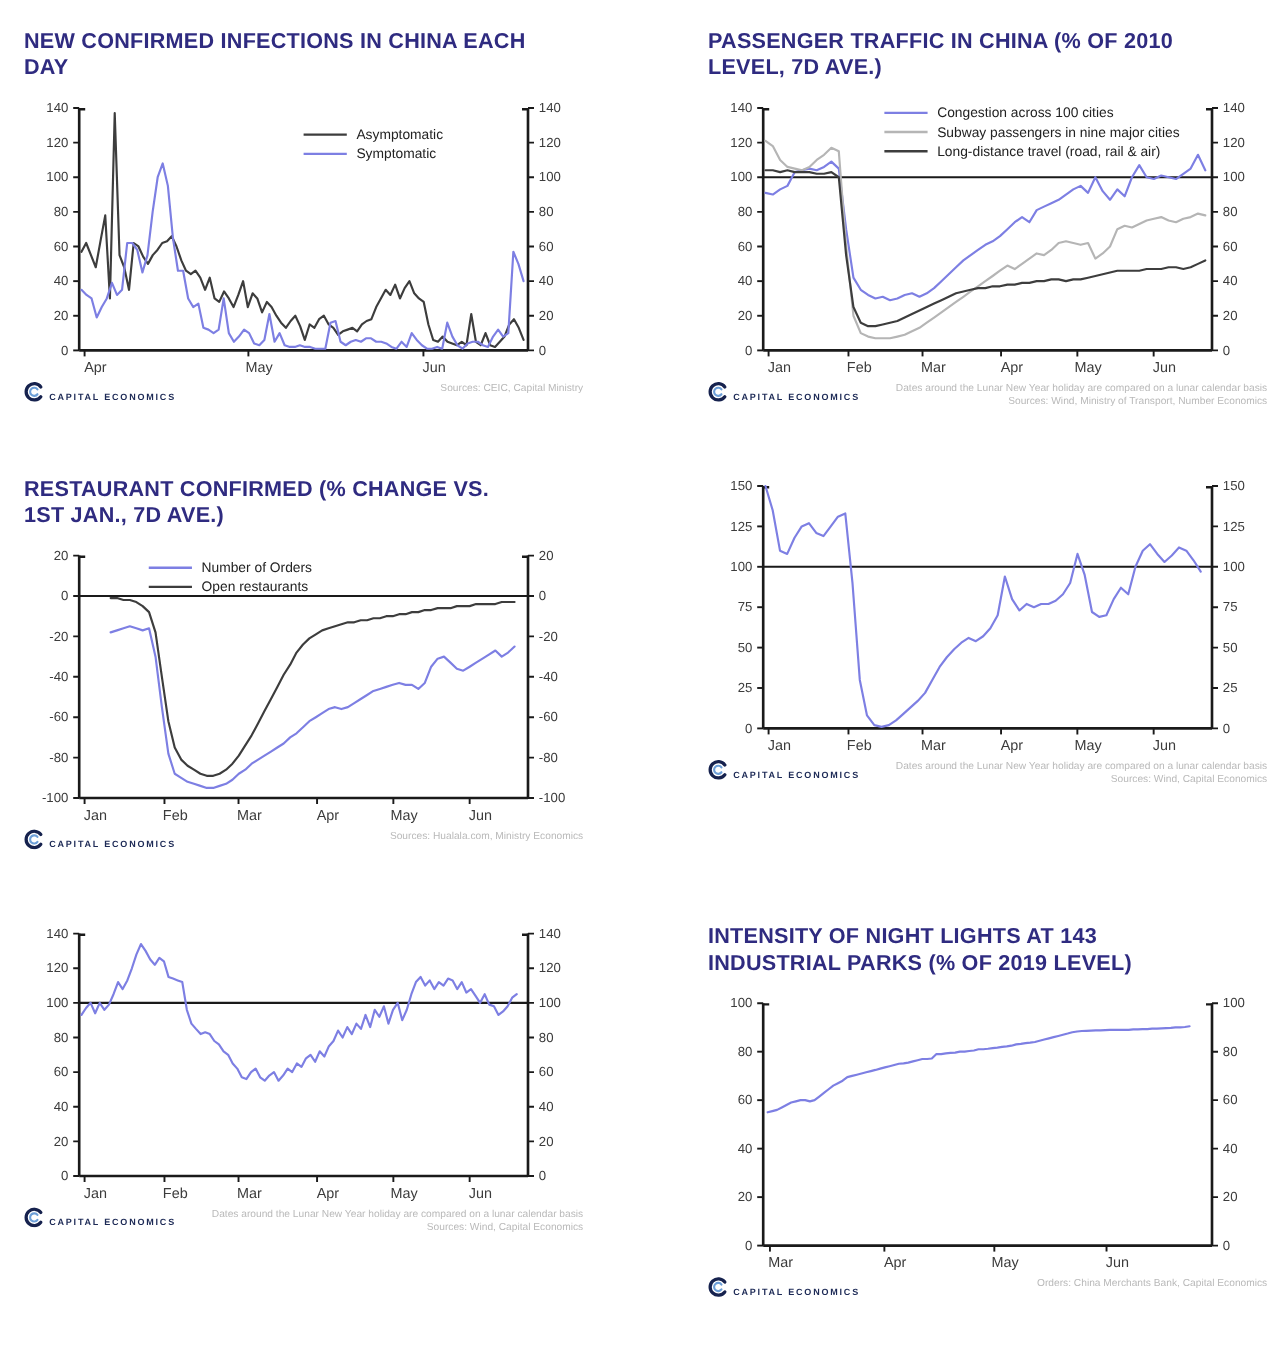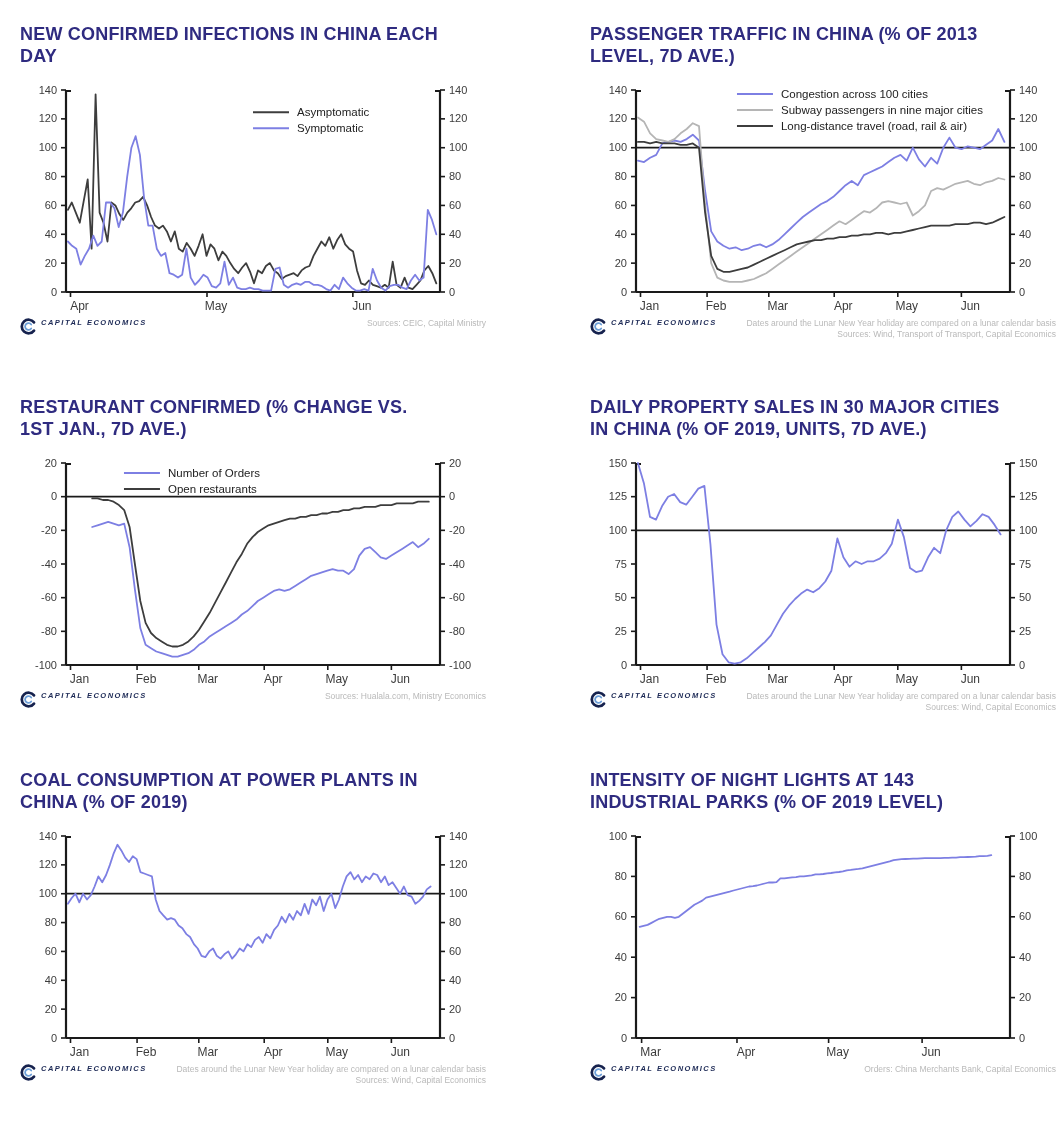--- a/index.html
+++ b/index.html
@@ -4,21 +4,21 @@
 <style>
   html,body{margin:0;padding:0;background:#ffffff;}
   body{width:1060px;height:1121px;font-family:"Liberation Sans",sans-serif;overflow:hidden;}
   .grid{display:grid;grid-template-columns:530px 530px;grid-auto-rows:373px;}
   .cell{box-sizing:border-box;padding-top:24px;}
   .cell.left{padding-left:20px;padding-right:26px;}
   .cell.right{padding-left:60px;padding-right:6px;}
   .chart-title{margin:0 0 14px 0;font-size:18px;font-weight:bold;color:#2f2b80;line-height:1.22;max-width:424px;letter-spacing:.2px;}
   .plot{width:466px;height:238px;}
   .foot{display:flex;justify-content:space-between;align-items:flex-start;margin-top:-2px;width:466px;}
-  .logo{display:flex;align-items:flex-start;gap:4px;font-style:italic;}
+  .logo{display:flex;align-items:flex-end;gap:4px;}
   .logo-text{font-size:7.5px;font-weight:bold;letter-spacing:1.5px;color:#1d2a56;white-space:nowrap;}
   .notes{text-align:right;font-size:8.5px;color:#b9b9b9;line-height:1.35;}
 </style>
 </head>
 <body>
 
 <div class="grid">
 
   <section class="cell left">
     <h2 class="chart-title">NEW CONFIRMED INFECTIONS IN CHINA EACH DAY</h2>
@@ -84,21 +84,21 @@
         <span class="logo-text">CAPITAL ECONOMICS</span>
       </div>
       <div class="notes">
         <div></div>
         <div>Sources: CEIC, Capital Ministry</div>
       </div>
     </div>
   </section>
 
   <section class="cell right">
-    <h2 class="chart-title">PASSENGER TRAFFIC IN CHINA (% OF 2013 LEVEL, 7D AVE.)</h2>
+    <h2 class="chart-title">PASSENGER TRAFFIC IN CHINA (% OF 2010 LEVEL, 7D AVE.)</h2>
     <div class="plot"><svg width="466" height="238" viewBox="0 0 466 238">
           <line stroke="#1a1a1a" x1="46" y1="8" x2="46" y2="210" stroke-width="2.2"></line>
           <line stroke="#1a1a1a" x1="420" y1="8" x2="420" y2="210" stroke-width="2.2"></line>
           <line stroke="#1a1a1a" x1="46" y1="9" x2="51" y2="9" stroke-width="2"></line>
           <line stroke="#1a1a1a" x1="415" y1="9" x2="420" y2="9" stroke-width="2"></line>
           <line stroke="#1a1a1a" x1="46" y1="210" x2="420" y2="210" stroke-width="2.2"></line>
           <line stroke="#1a1a1a" x1="41" y1="210" x2="46" y2="210" stroke-width="1.6"></line>
           <line stroke="#1a1a1a" x1="420" y1="210" x2="425" y2="210" stroke-width="1.6"></line>
           <text x="37" y="213.5" text-anchor="end" font-size="11" fill="#3c3c3c">0</text>
           <text x="429" y="213.5" text-anchor="start" font-size="11" fill="#3c3c3c">0</text>
@@ -158,21 +158,21 @@
     <div class="foot">
       <div class="logo">
         <svg viewBox="0 0 20 20" width="17" height="17">
             <path d="M16.5 5.2 A8 8 0 1 0 16.5 14.8" fill="none" stroke="#16224e" stroke-width="3.2" stroke-linecap="round"></path>
             <path d="M13.2 7.6 A4 4 0 1 0 13.2 12.4" fill="none" stroke="#6d9fd8" stroke-width="2.1" stroke-linecap="round"></path>
           </svg>
         <span class="logo-text">CAPITAL ECONOMICS</span>
       </div>
       <div class="notes">
         <div>Dates around the Lunar New Year holiday are compared on a lunar calendar basis</div>
-        <div>Sources: Wind, Transport of Transport, Capital Economics</div>
+        <div>Sources: Wind, Ministry of Transport, Number Economics</div>
       </div>
     </div>
   </section>
 
   <section class="cell left">
     <h2 class="chart-title">RESTAURANT CONFIRMED (% CHANGE VS. 1ST JAN., 7D AVE.)</h2>
     <div class="plot"><svg width="466" height="238" viewBox="0 0 466 238">
           <line stroke="#1a1a1a" x1="46" y1="8" x2="46" y2="210" stroke-width="2.2"></line>
           <line stroke="#1a1a1a" x1="420" y1="8" x2="420" y2="210" stroke-width="2.2"></line>
           <line stroke="#1a1a1a" x1="46" y1="9" x2="51" y2="9" stroke-width="2"></line>
@@ -237,21 +237,20 @@
         <span class="logo-text">CAPITAL ECONOMICS</span>
       </div>
       <div class="notes">
         <div></div>
         <div>Sources: Hualala.com, Ministry Economics</div>
       </div>
     </div>
   </section>
 
   <section class="cell right">
-    <h2 class="chart-title">DAILY PROPERTY SALES IN 30 MAJOR CITIES IN CHINA (% OF 2019, UNITS, 7D AVE.)</h2>
     <div class="plot"><svg width="466" height="238" viewBox="0 0 466 238">
           <line stroke="#1a1a1a" x1="46" y1="8" x2="46" y2="210" stroke-width="2.2"></line>
           <line stroke="#1a1a1a" x1="420" y1="8" x2="420" y2="210" stroke-width="2.2"></line>
           <line stroke="#1a1a1a" x1="46" y1="9" x2="51" y2="9" stroke-width="2"></line>
           <line stroke="#1a1a1a" x1="415" y1="9" x2="420" y2="9" stroke-width="2"></line>
           <line stroke="#1a1a1a" x1="46" y1="210" x2="420" y2="210" stroke-width="2.2"></line>
           <line stroke="#1a1a1a" x1="41" y1="210" x2="46" y2="210" stroke-width="1.6"></line>
           <line stroke="#1a1a1a" x1="420" y1="210" x2="425" y2="210" stroke-width="1.6"></line>
           <text x="37" y="213.5" text-anchor="end" font-size="11" fill="#3c3c3c">0</text>
           <text x="429" y="213.5" text-anchor="start" font-size="11" fill="#3c3c3c">0</text>
@@ -303,21 +302,20 @@
         <span class="logo-text">CAPITAL ECONOMICS</span>
       </div>
       <div class="notes">
         <div>Dates around the Lunar New Year holiday are compared on a lunar calendar basis</div>
         <div>Sources: Wind, Capital Economics</div>
       </div>
     </div>
   </section>
 
   <section class="cell left">
-    <h2 class="chart-title">COAL CONSUMPTION AT POWER PLANTS IN CHINA (% OF 2019)</h2>
     <div class="plot"><svg width="466" height="238" viewBox="0 0 466 238">
           <line stroke="#1a1a1a" x1="46" y1="8" x2="46" y2="210" stroke-width="2.2"></line>
           <line stroke="#1a1a1a" x1="420" y1="8" x2="420" y2="210" stroke-width="2.2"></line>
           <line stroke="#1a1a1a" x1="46" y1="9" x2="51" y2="9" stroke-width="2"></line>
           <line stroke="#1a1a1a" x1="415" y1="9" x2="420" y2="9" stroke-width="2"></line>
           <line stroke="#1a1a1a" x1="46" y1="210" x2="420" y2="210" stroke-width="2.2"></line>
           <line stroke="#1a1a1a" x1="41" y1="210" x2="46" y2="210" stroke-width="1.6"></line>
           <line stroke="#1a1a1a" x1="420" y1="210" x2="425" y2="210" stroke-width="1.6"></line>
           <text x="37" y="213.5" text-anchor="end" font-size="11" fill="#3c3c3c">0</text>
           <text x="429" y="213.5" text-anchor="start" font-size="11" fill="#3c3c3c">0</text>

